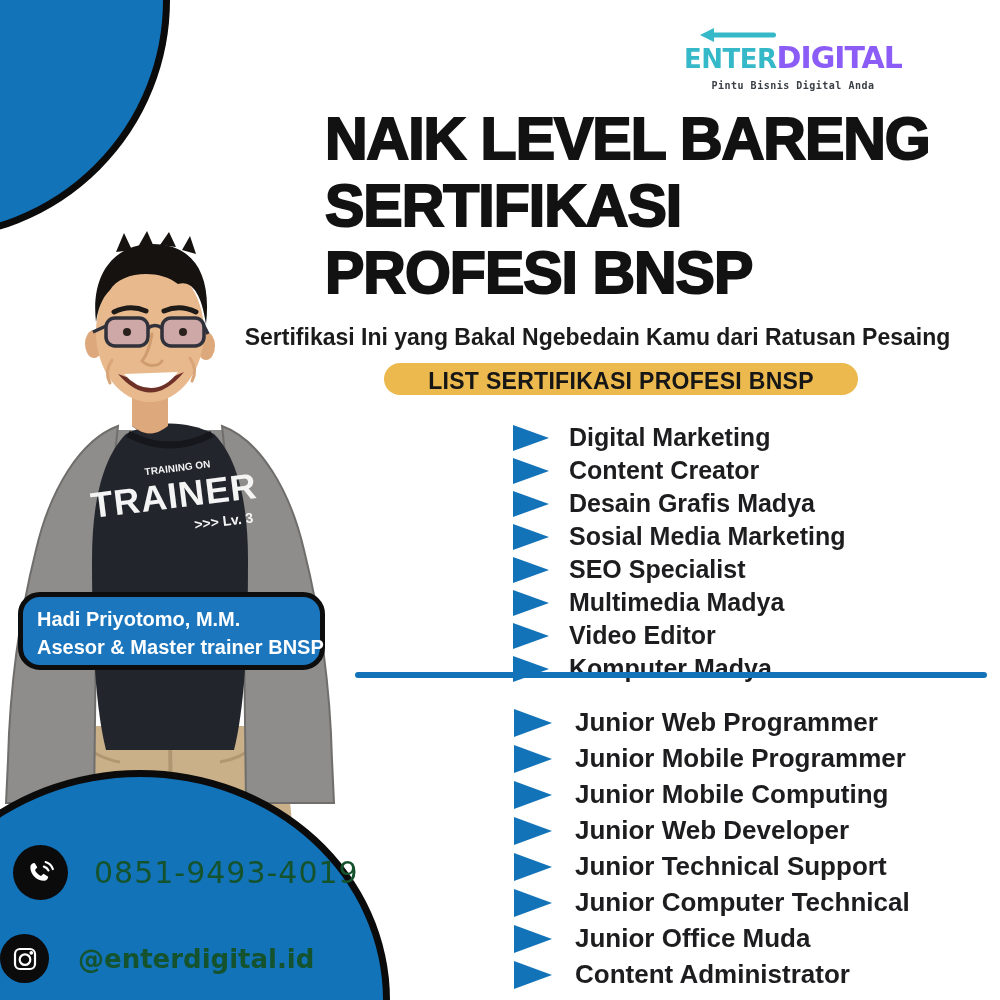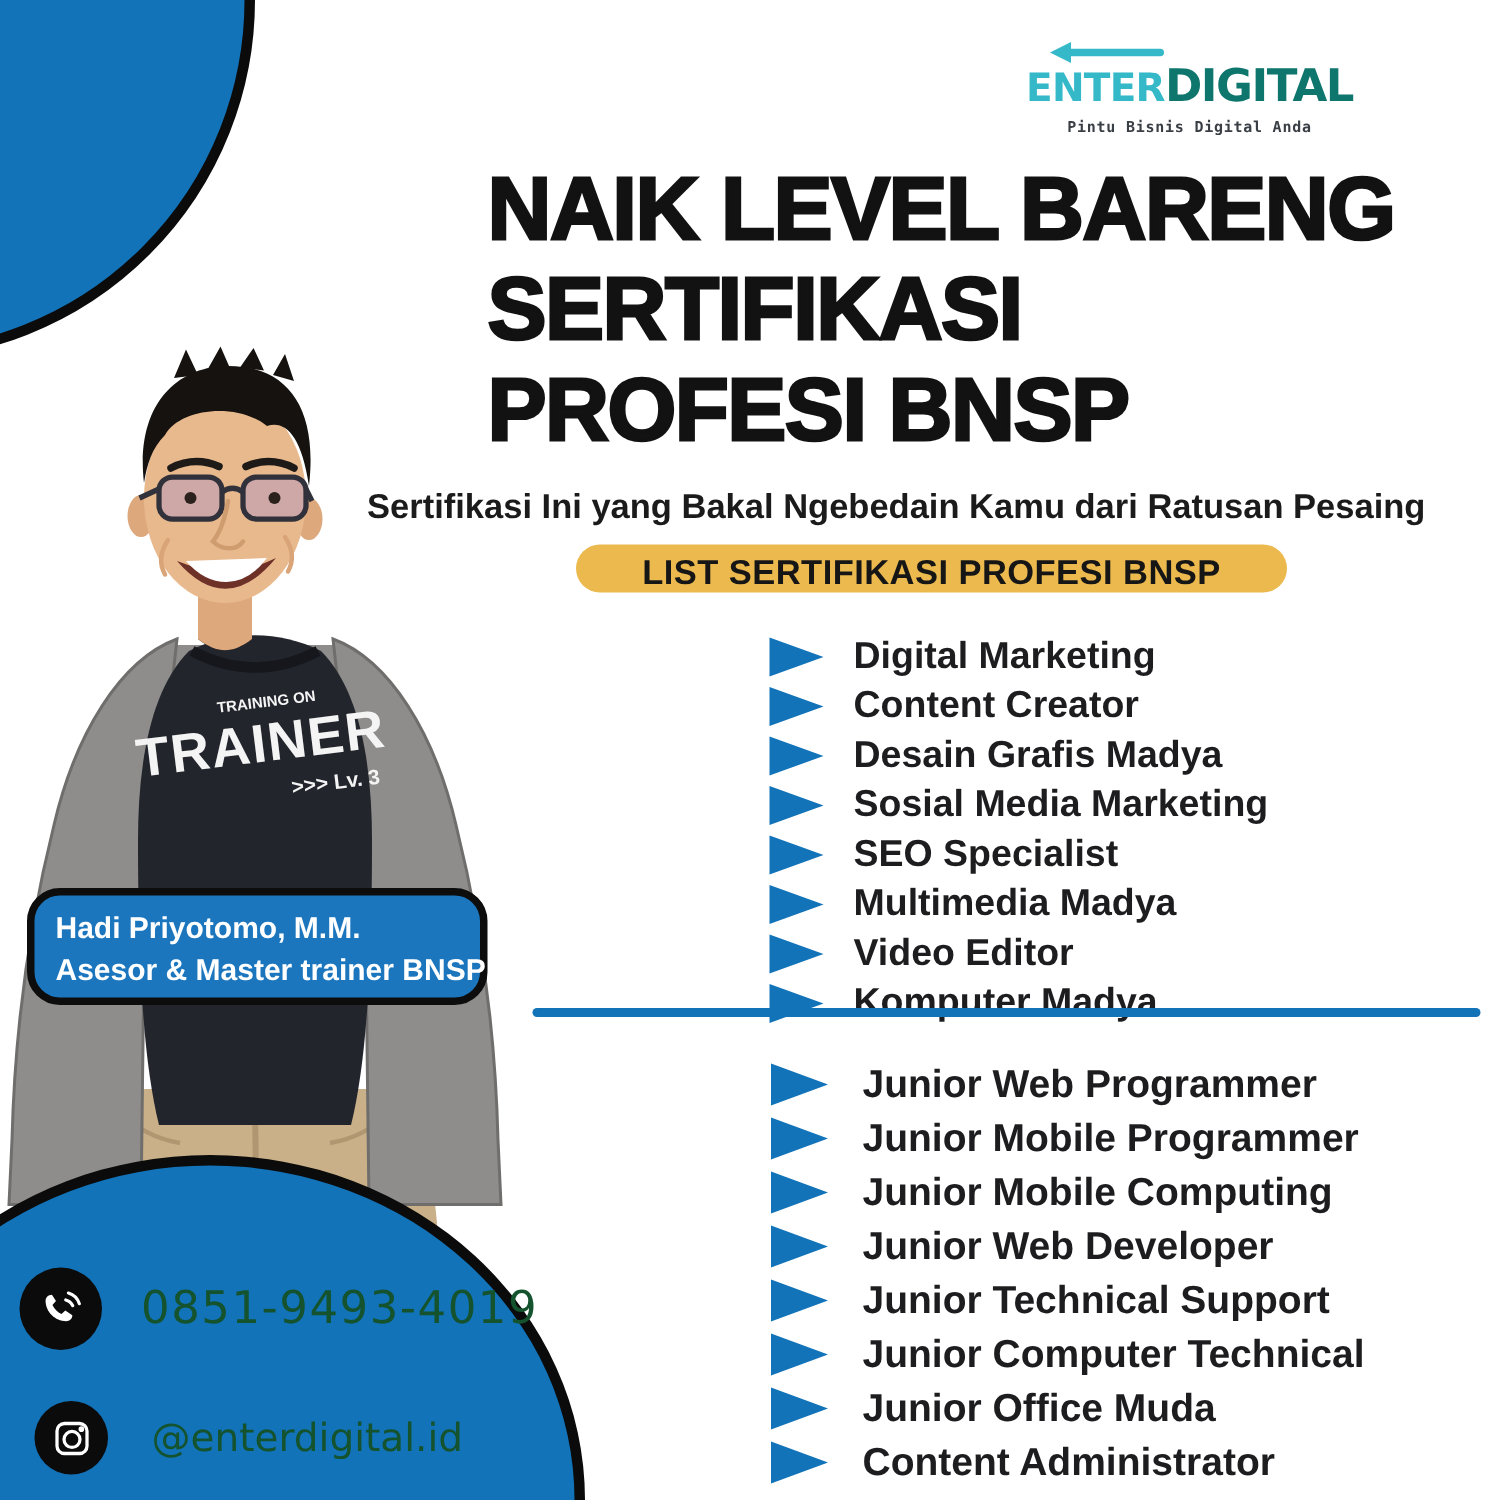--- a/index.html
+++ b/index.html
@@ -14,21 +14,21 @@
     background:#1273B9; border:7px solid #0b0b0b; border-radius:50%; z-index:2;
   }
   .blob-bottom {
     position:absolute; left:-110px; top:770px; width:500px; height:460px;
     background:#1273B9; border:7px solid #0b0b0b; border-radius:50%; z-index:2;
   }
   
   .logo { position:absolute; left:688px; top:28px; width:210px; text-align:center; z-index:3; }
   .logo-word { display:flex; align-items:baseline; justify-content:center; position:relative; padding-top:12px; }
   .logo-enter { font-family:"DejaVu Sans", sans-serif; font-weight:bold; font-size:26px; letter-spacing:-0.5px; color:#35B9C9; }
-  .logo-digital { font-family:"DejaVu Sans", sans-serif; font-weight:bold; font-size:30px; letter-spacing:-1px; color:#0f766e; }
+  .logo-digital { font-family:"DejaVu Sans", sans-serif; font-weight:bold; font-size:30px; letter-spacing:-1px; color:#8b5cf6; }
   .logo-arrow { position:absolute; left:12px; top:0; }
   .logo-tagline { margin-top:5px; font-family:"DejaVu Sans Mono", monospace; font-weight:bold; font-size:10px; letter-spacing:0.5px; color:#3A3F46; }
   
   .headline { position:absolute; left:325px; top:106px; z-index:3; }
   .headline span {
     display:block; font-size:59px; line-height:67px; font-weight:700;
     letter-spacing:-1px; color:#121212; -webkit-text-stroke:2px #121212;
   }
   .subtitle {
     position:absolute; left:230px; top:324px; width:735px; text-align:center;
@@ -61,21 +61,21 @@
   
   .badge {
     position:absolute; left:18px; top:592px; width:307px; height:78px;
     background:#1B76BE; border:5px solid #0d0d0d; border-radius:22px;
     padding:8px 0 0 14px; z-index:4;
   }
   .badge div { color:#ffffff; font-weight:700; font-size:20px; line-height:28px; white-space:nowrap; }
   
   .contact-row { position:absolute; display:flex; align-items:center; z-index:4; }
   .contact-phone { left:13px; top:845px; }
-  .contact-ig { left:23px; top:934px; }
+  .contact-ig { left:0; top:934px;font-weight:bold; }
   .icon-circle {
     background:#0b0b0b; border-radius:50%; display:flex; align-items:center; justify-content:center; flex:0 0 auto;
   }
   .icon-circle.phone { width:55px; height:55px; }
   .icon-circle.ig { width:49px; height:49px; }
   .contact-text { color:#14532d; font-family:"DejaVu Sans", sans-serif; white-space:nowrap; }
   .contact-phone .contact-text { font-size:30px; margin-left:26px; letter-spacing:1px; }
   .contact-ig .contact-text { font-size:26px; margin-left:29px; }
   
   .person { position:absolute; left:0; top:228px; width:340px; height:772px; z-index:1; }

